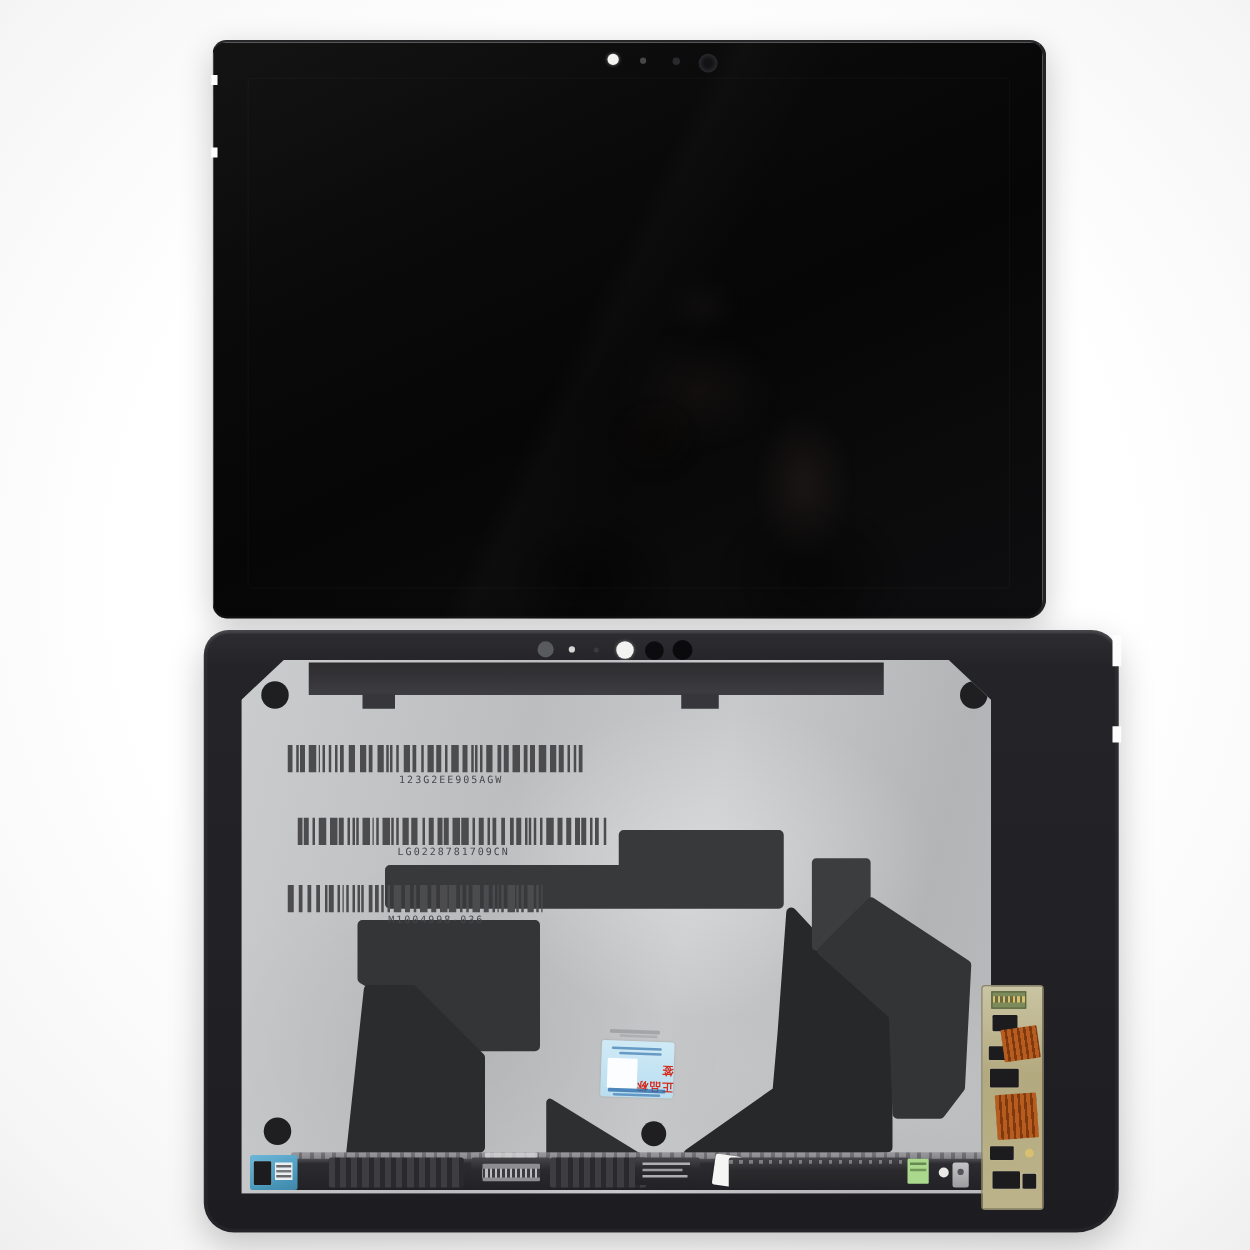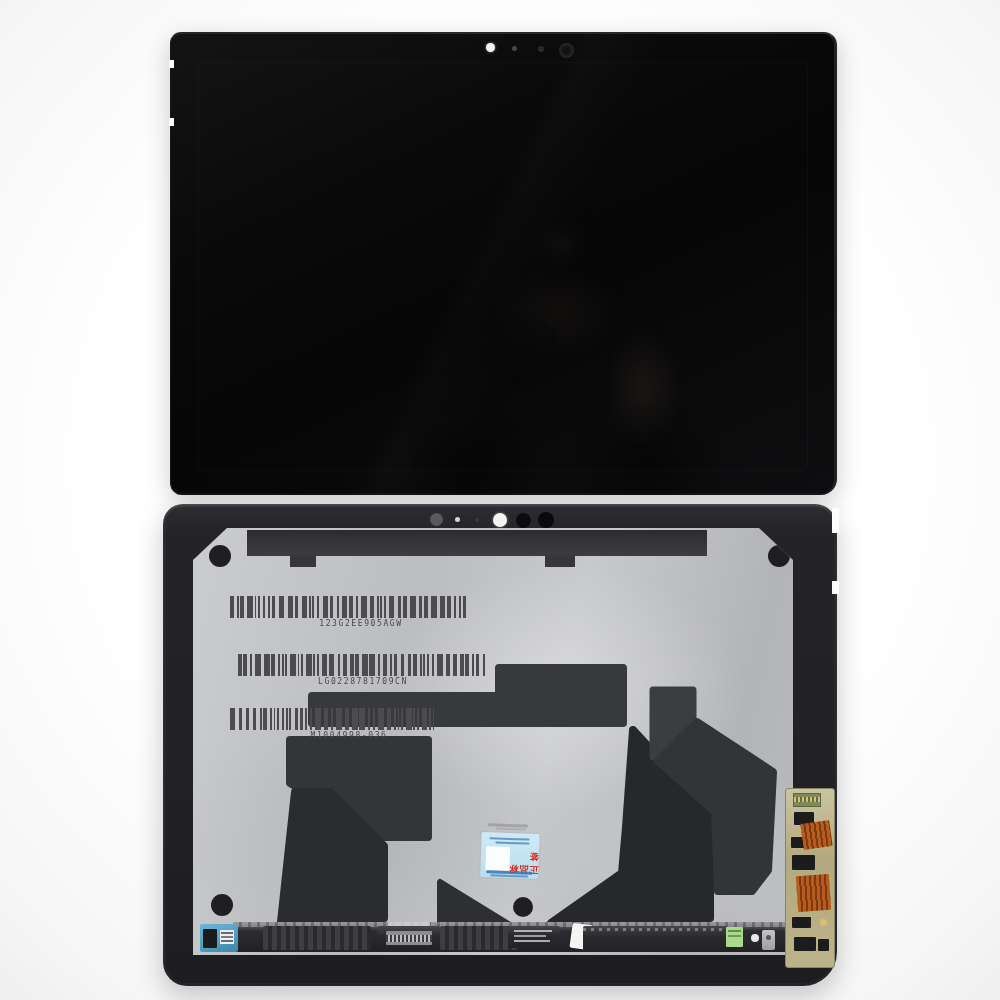--- a/index.html
+++ b/index.html
@@ -29,21 +29,21 @@
       radial-gradient(ellipse 92px 70px at 388px 278px, rgba(128,98,74,0.09), transparent 72%),
       radial-gradient(ellipse 44px 36px at 392px 212px, rgba(112,86,66,0.07), transparent 72%),
       radial-gradient(ellipse 58px 86px at 472px 352px, rgba(148,110,82,0.11), transparent 72%),
       radial-gradient(ellipse 92px 76px at 296px 430px, rgba(0,0,0,0.45), transparent 76%),
       radial-gradient(ellipse 98px 80px at 478px 428px, rgba(0,0,0,0.40), transparent 76%),
       linear-gradient(116deg, transparent 45%, rgba(255,255,255,0.018) 48%, transparent 58%);
   }
   .edge-notch{position:absolute;background:#fdfdfd;}
   
   .back-frame{
-    left:163px;top:504px;width:674px;height:482px;
+    left:163px;top:504px;width:732px;height:482px;
     border-radius:20px 22px 34px 24px;
     background:linear-gradient(180deg,#2e2e32 0%,#242428 6%,#212125 60%,#1d1d21 100%);
     box-shadow:0 10px 28px rgba(0,0,0,0.22), inset 0 2px 2px rgba(255,255,255,0.10),
                inset 0 0 0 3px rgba(255,255,255,0.035);
   }
   .silver-panel{
     position:absolute;left:30px;top:24px;width:600px;height:427px;
     background:
       radial-gradient(ellipse 260px 180px at 62% 38%, rgba(255,255,255,0.30), transparent 70%),
       radial-gradient(ellipse 300px 220px at 30% 72%, rgba(0,0,0,0.05), transparent 70%),

